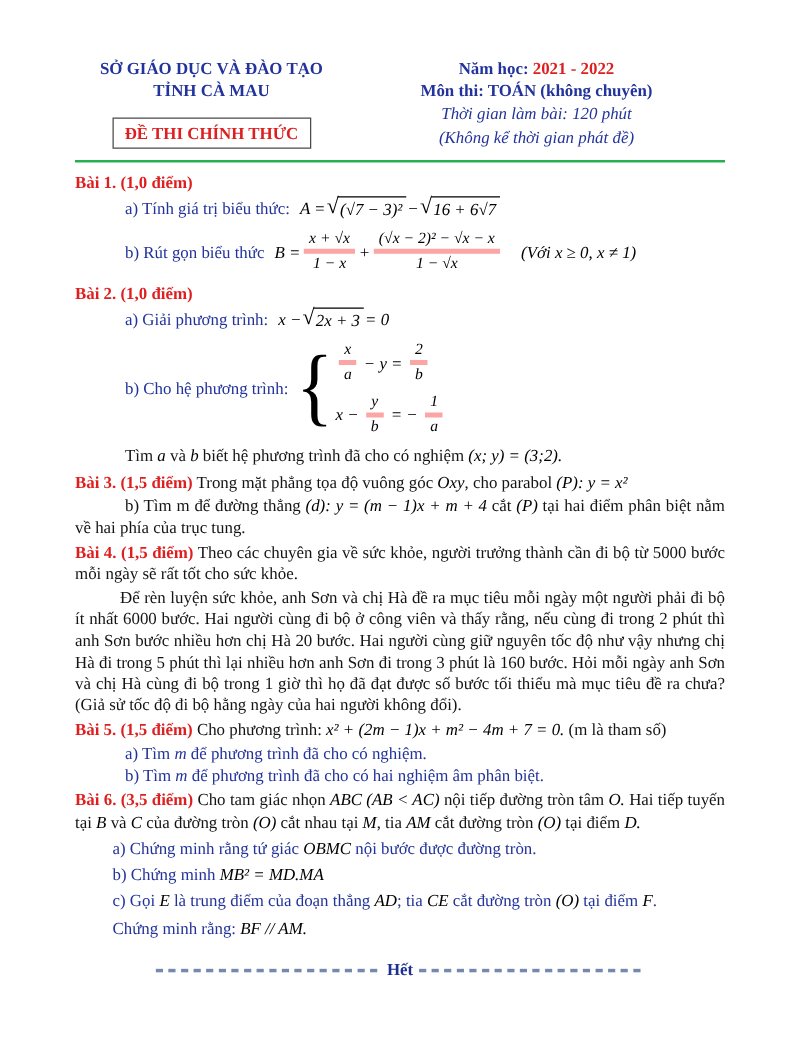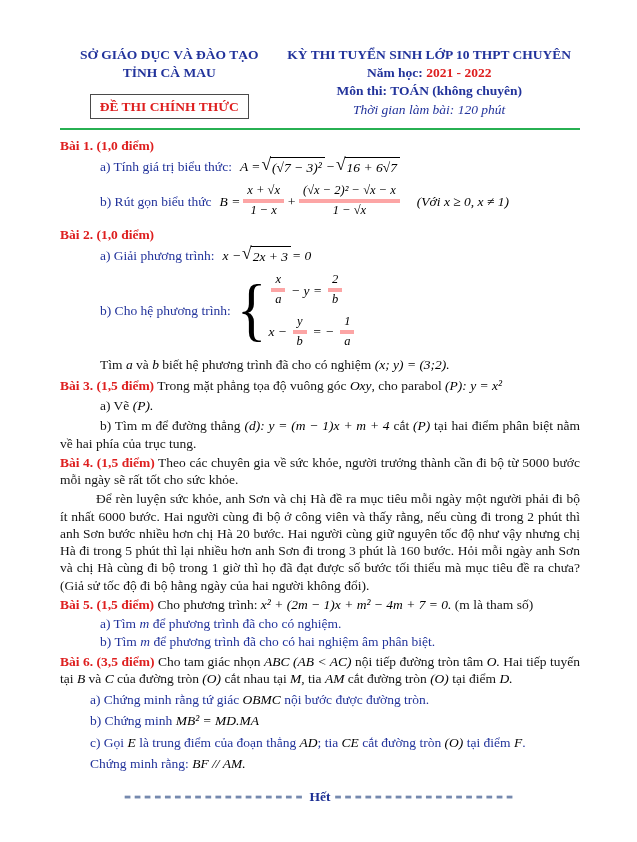--- a/index.html
+++ b/index.html
@@ -62,26 +62,26 @@
 
   <div class="header">
     <div class="h-left">
       <div class="line h-blue bold">SỞ GIÁO DỤC VÀ ĐÀO TẠO</div>
       <div class="line h-blue bold">TỈNH CÀ MAU</div>
       <div class="stamp-box">
         <span>ĐỀ THI CHÍNH THỨC</span>
       </div>
     </div>
     <div class="h-right">
-      <div class="line h-blue bold">KỲ THI TUYỂN SINH LỚP 10 THPT CHUYÊN</div>
       <div class="line h-blue bold">
         <span>Năm học: </span><span class="red">2021 - 2022</span>
       </div>
       <div class="line h-blue bold">Môn thi: TOÁN (không chuyên)</div>
       <div class="line h-blue italic">Thời gian làm bài: 120 phút</div>
+      <div class="line h-blue italic">(Không kể thời gian phát đề)</div>
     </div>
   </div>
 
   <hr class="green-rule">
 
   <div>
     <div class="prob-title">Bài 1. (1,0 điểm)</div>
     <div class="sub blue-sub flexline">
       <span>a) Tính giá trị biểu thức:</span>
       <span class="gap"></span>
@@ -164,23 +164,20 @@
     </div>
     <div class="sub para">
       <span>Tìm </span><span class="math">a</span><span> và </span><span class="math">b</span><span> biết hệ phương trình đã cho có nghiệm </span><span class="math">(x; y) = (3;2).</span>
     </div>
   </div>
 
   <div>
     <div class="para">
       <span class="prob-title">Bài 3. (1,5 điểm)</span><span> Trong mặt phẳng tọa độ vuông góc </span><span class="math">Oxy</span><span>, cho parabol </span><span class="math">(P): y = x²</span>
     </div>
-    <div class="sub">
-      <span>a) Vẽ </span><span class="math">(P).</span>
-    </div>
     <div class="para" style="text-indent:40px;">
       <span>b) Tìm m để đường thẳng </span><span class="math">(d): y = (m − 1)x + m + 4</span><span> cắt </span><span class="math">(P)</span><span> tại hai điểm phân biệt nằm về hai phía của trục tung.</span>
     </div>
   </div>
 
   <div>
     <div class="para">
       <span class="prob-title">Bài 4. (1,5 điểm)</span><span> Theo các chuyên gia về sức khỏe, người trưởng thành cần đi bộ từ 5000 bước mỗi ngày sẽ rất tốt cho sức khỏe.</span>
     </div>
     <div class="para indent1">Để rèn luyện sức khỏe, anh Sơn và chị Hà đề ra mục tiêu mỗi ngày một người phải đi bộ ít nhất 6000 bước. Hai người cùng đi bộ ở công viên và thấy rằng, nếu cùng đi trong 2 phút thì anh Sơn bước nhiều hơn chị Hà 20 bước. Hai người cùng giữ nguyên tốc độ như vậy nhưng chị Hà đi trong 5 phút thì lại nhiều hơn anh Sơn đi trong 3 phút là 160 bước. Hỏi mỗi ngày anh Sơn và chị Hà cùng đi bộ trong 1 giờ thì họ đã đạt được số bước tối thiểu mà mục tiêu đề ra chưa? (Giả sử tốc độ đi bộ hằng ngày của hai người không đổi).</div>

